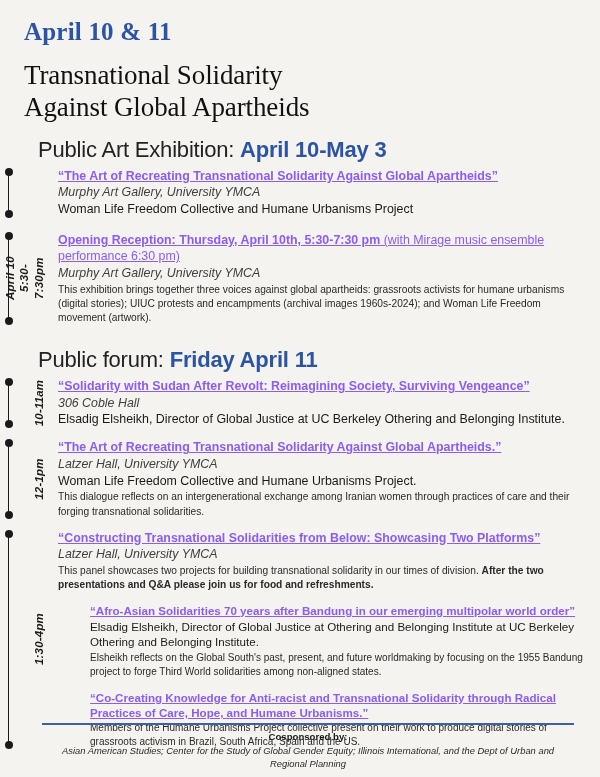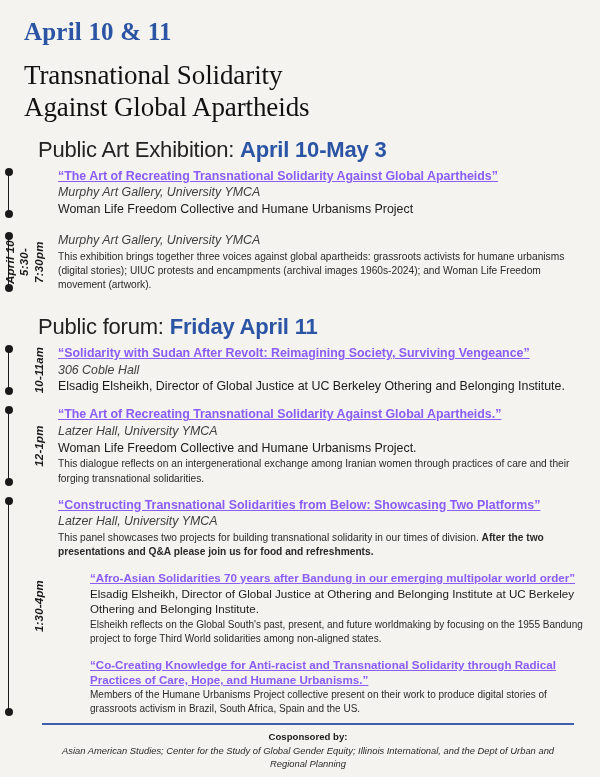--- a/index.html
+++ b/index.html
@@ -193,20 +193,21 @@
 
   <div class="block exhibit-open">
     <div class="time-rail">
       <div class="time-label">April 10
 5:30-
 7:30pm</div>
       <div class="rail-line"></div>
     </div>
     <div class="rail-spacer"></div>
     <div class="block-body">
+      <div class="ev-title"><span>Opening Reception: Thursday, April 10th, 5:30-7:30 pm</span><span class="reg"> (with Mirage music ensemble performance 6:30 pm)</span></div>
       <div class="ev-venue">Murphy Art Gallery, University YMCA</div>
       <div class="ev-desc">This exhibition brings together three voices against global apartheids: grassroots activists for humane urbanisms (digital stories); UIUC protests and encampments (archival images 1960s-2024); and Woman Life Freedom movement (artwork).</div>
     </div>
   </div>
 
   <div class="section-head forum">
     <span>Public forum: </span><span class="accent">Friday April 11</span>
   </div>
 
   <div class="block">

